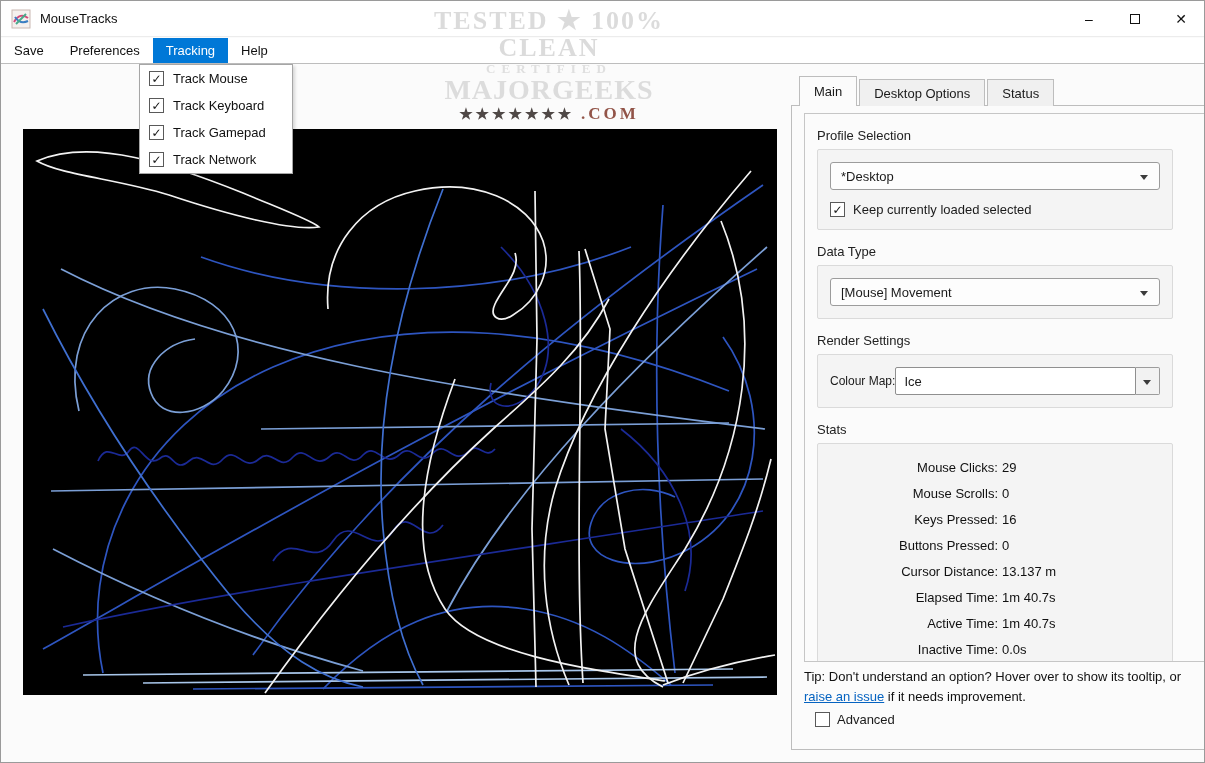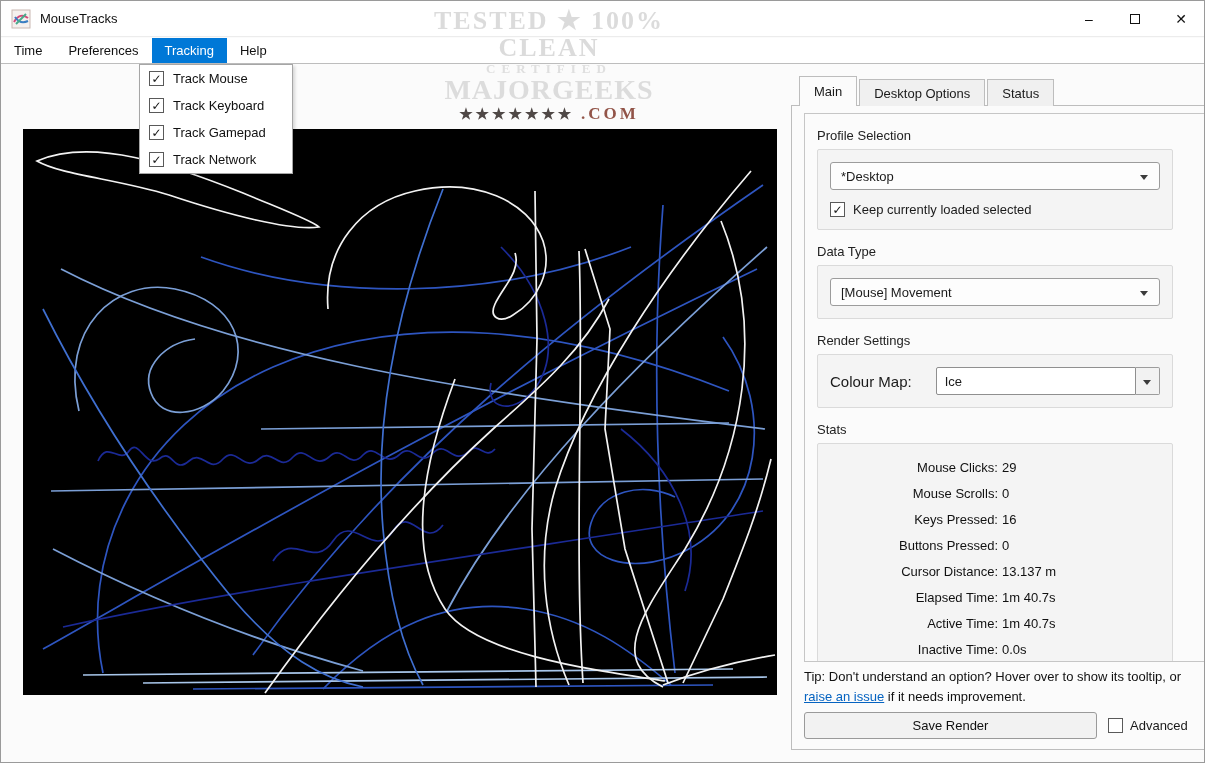--- a/index.html
+++ b/index.html
@@ -71,21 +71,21 @@
 
   .combo { height:28px; background:#fdfdfd; border:1px solid #9c9c9c; border-radius:3px;
     display:flex; align-items:center; padding:0 10px; font-size:13px; position:relative; }
   .combo .arrow { position:absolute; right:11px; top:12px; width:0; height:0;
     border-left:4px solid transparent; border-right:4px solid transparent; border-top:5px solid #3c3c3c; }
 
   .check-row { display:flex; align-items:center; margin-top:12px; }
   .check-row .cr-label { margin-left:8px; font-size:13px; }
 
   .cm-row { display:flex; align-items:center; }
-  .cm-label { font-size:15px; margin-right:24px; white-space:nowrap; }
+  .cm-label { font-size:12px; margin-right:0; white-space:nowrap; }
   .cm-field { flex:1; height:28px; background:#ffffff; border:1px solid #8f8f8f; border-radius:2px 0 0 2px;
     display:flex; align-items:center; padding:0 8px; font-size:13px; }
   .cm-btn { width:24px; height:28px; background:#f2f2f2; border:1px solid #9c9c9c; border-left:none;
     border-radius:0 2px 2px 0; position:relative; }
   .cm-btn .arrow { position:absolute; left:7px; top:12px; width:0; height:0;
     border-left:4px solid transparent; border-right:4px solid transparent; border-top:5px solid #3c3c3c; }
 
   .stats-box { padding:10px 12px 4px 12px; }
   .stat-row { display:grid; grid-template-columns:168px 1fr; column-gap:4px; height:26px; align-items:center; font-size:13px; }
   .stat-label { text-align:right; color:#111; }
@@ -129,21 +129,21 @@
     <div class="win-btn">
         <span class="maxbox"></span>
       </div>
     <div class="win-btn">
         <span>✕</span>
       </div>
   </div>
 </div>
 
 <div class="menubar">
-  <div class="menu-item">Time</div>
+  <div class="menu-item">Save</div>
   <div class="menu-item">Preferences</div>
   <div class="menu-item active">Tracking</div>
   <div class="menu-item">Help</div>
 </div>
 
 <div class="dropdown">
   <div class="dd-item">
     <span class="checkbox checked">
         <span class="mark">✓</span>
       </span>
@@ -305,22 +305,19 @@
       </div>
     <div class="sb-btn sb-down">
         <span class="tri-down"></span>
       </div>
   </div>
 </div>
 
 <div class="tip"><span>Tip: Don't understand an option? Hover over to show its tooltip, or </span><a href="#">raise an issue</a><span> if it needs improvement.</span></div>
 
 <div class="bottom-row">
-  <div class="save-btn">
-      <span>Save Render</span>
-    </div>
   <div class="adv-wrap">
     <span class="checkbox">
         <span class="mark">✓</span>
       </span>
     <span class="cr-label">Advanced</span>
   </div>
 </div>
 
 </body></html>

